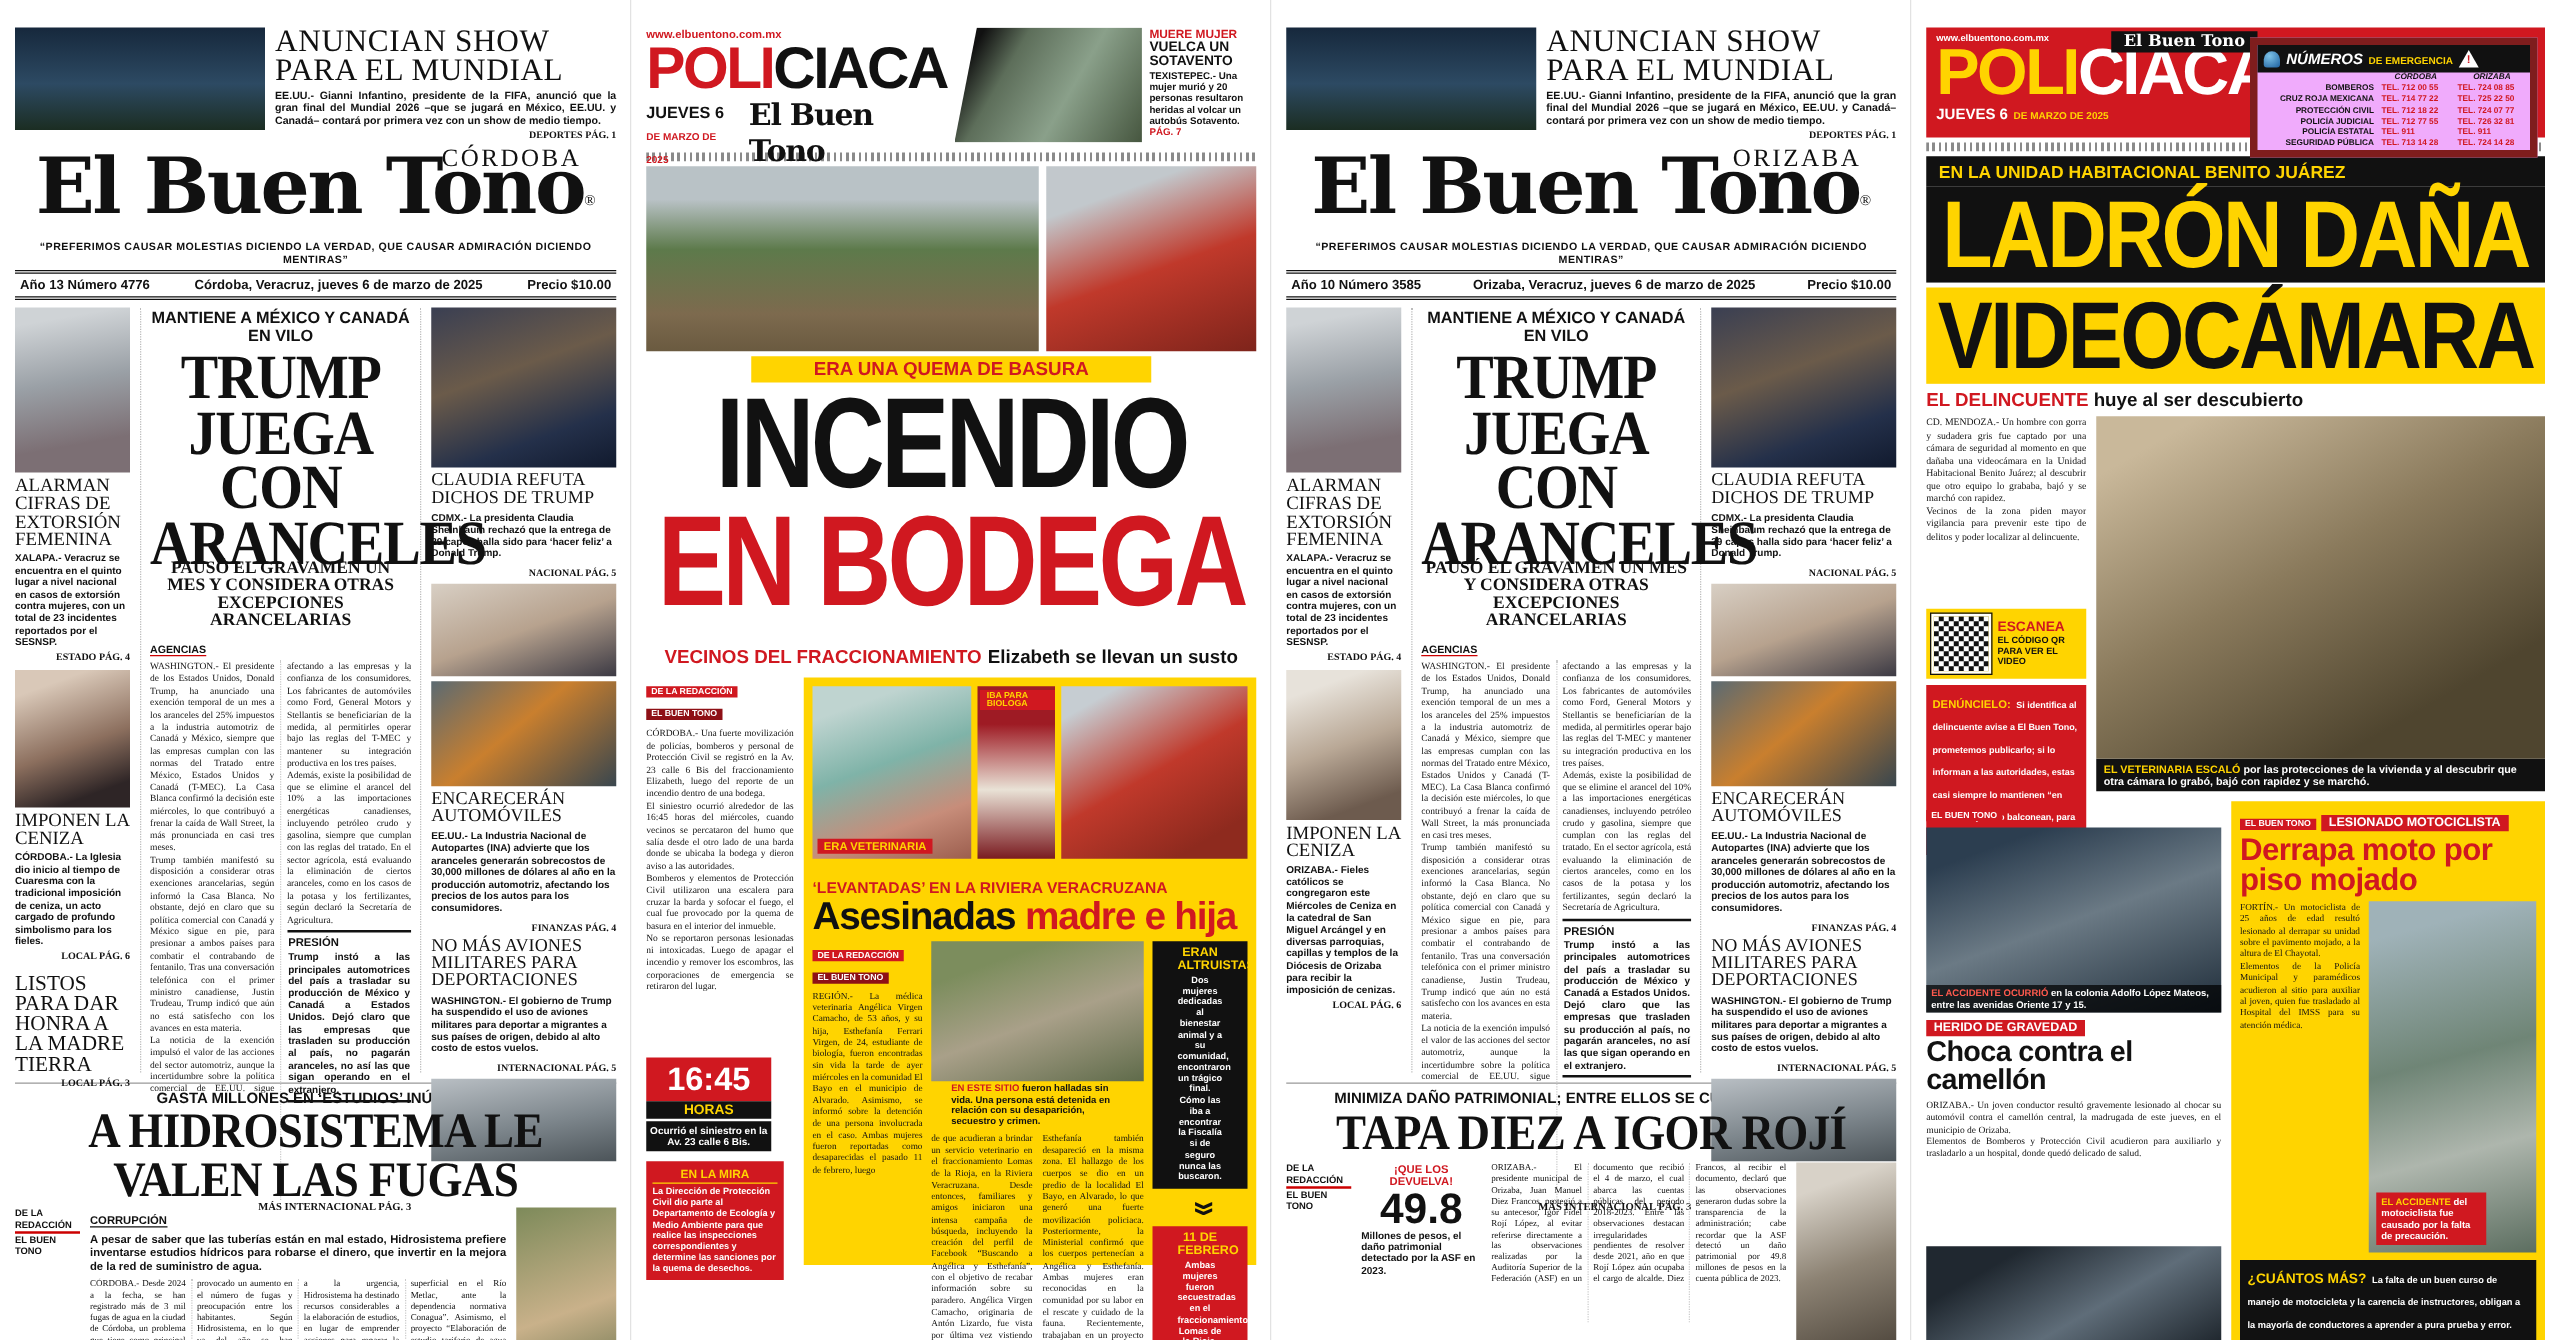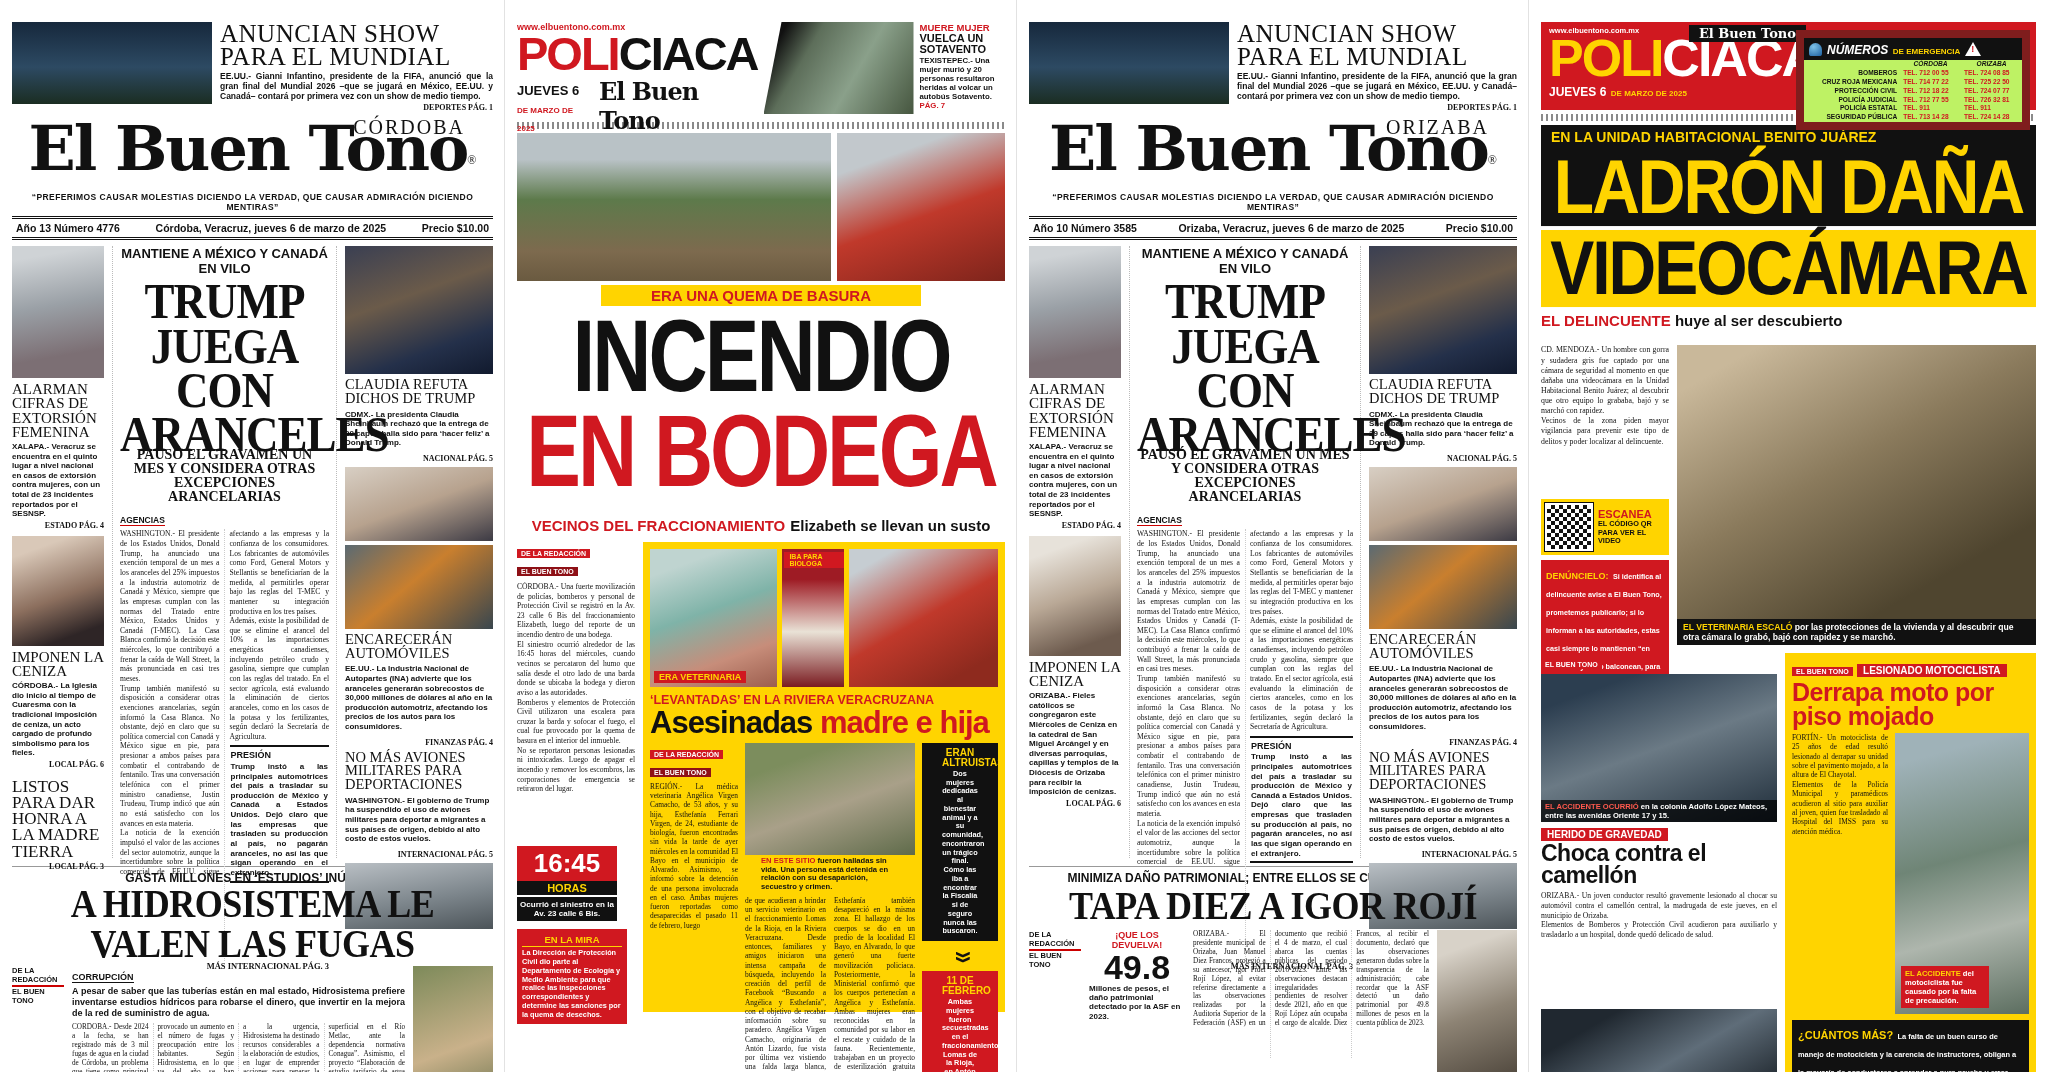--- a/index.html
+++ b/index.html
@@ -92,21 +92,21 @@
   .mira{background:#d01820;width:100px;padding:5px;margin-top:8px}
   .mira .t{color:#ffd400;font-weight:bold;font-size:9.5px;text-align:center;border-bottom:1px solid #ffd400;padding-bottom:1px}
   .mira .x{color:#fff;font-weight:bold;font-size:7.3px;line-height:1.2;margin-top:2px}
   .ypanel{flex:1;background:#ffd400;padding:7px;min-width:0}
   .vetrow{display:flex;gap:5px;height:138px}
   .ph.vet{flex:1.2;background:linear-gradient(160deg,#bfd4d0 15%,#7fb3a8 45%,#c78d7a 75%,#9c5e4e)}
   .ph.poster{width:62px;background:linear-gradient(180deg,#9e1b24 22%,#e9e2d6 60%,#7a1b20)}
   .ph.dress{flex:1.4;background:linear-gradient(150deg,#c6cdd2 12%,#c0392b 50%,#8e2a1e 85%)}
   .band{position:absolute;left:4px;bottom:4px;background:#d01820;color:#ffd400;font-weight:bold;font-size:9px;padding:1px 5px}
   .band.top{top:3px;bottom:auto}
-  .ykick{color:#d01820;font-weight:bold;font-size:12.5px;margin-top:6px}
+  .ykick{color:#d01820;font-weight:bold;font-size:12.5px;margin-top:16px}
   .yhead{font-weight:bold;font-size:31px;letter-spacing:-1px;line-height:1}
   .yhead .hb{color:#d01820}
   .yrow{display:flex;gap:7px;margin-top:5px}
   .ycol1{width:88px;flex:none}
   .ybody{font-size:7.4px;line-height:1.25;text-align:justify;margin-top:3px}
   .ymid{flex:1;min-width:0}
   .ph.house{width:100%;height:112px;background:linear-gradient(160deg,#7c8d5d 20%,#a9a089 55%,#5f6b4a)}
   .ycap{font-weight:bold;font-size:7.6px;line-height:1.15;margin:2px 16px 4px}
   .ycap .cl{color:#d01820}
   .ycols{columns:2;column-gap:8px;font-size:7.4px;line-height:1.25;text-align:justify;height:196px;overflow:hidden}
@@ -117,36 +117,36 @@
   .bx .x{color:#fff;font-weight:bold;font-size:7.3px;line-height:1.2;margin-top:2px}
   .chev{color:#111;font-size:22px;font-weight:bold;text-align:center;line-height:.6;letter-spacing:-2px;transform:rotate(90deg) scaleY(1.6);height:20px}
   
   .redhead{background:#d01820;padding:4px 8px;position:relative;height:88px;box-sizing:border-box}
   .blackpill{position:absolute;top:3px;right:230px;background:#111;color:#fff;padding:1px 10px;font-family:"DejaVu Serif",serif;font-weight:bold;font-size:13px}
   .urlw{color:#fff;font-size:7.5px;font-weight:bold}
   .brand2{font-weight:bold;font-size:52px;letter-spacing:-2px;line-height:.9}
   .brand2 .a{color:#ffd400}.brand2 .b{color:#fff}
   .d1w{color:#fff;font-weight:bold;font-size:12px;line-height:1}
   .d2y{color:#ffd400;font-weight:bold;font-size:8px}
-  .embox{position:absolute;top:8px;right:6px;width:218px;background:#bef264;border:8px solid #7f1d1d}
+  .embox{position:absolute;top:8px;right:6px;width:218px;background:#f0abfc;border:6px solid #7f1d1d}
   .emhead{background:#111;display:flex;align-items:center;gap:5px;padding:2px 5px}
   .emhead .e1{color:#fff;font-weight:bold;font-style:italic;font-size:12px;line-height:1}
   .emhead .e2{color:#ffd400;font-weight:bold;font-size:8px}
   .warn{width:0;height:0;border-left:8px solid transparent;border-right:8px solid transparent;border-bottom:14px solid #fff;position:relative}
   .warn:after{content:"!";position:absolute;left:-2px;top:2px;color:#d01820;font-weight:bold;font-size:9px;font-family:"Liberation Sans",sans-serif}
   .siren{width:13px;height:13px;border-radius:50% 50% 20% 20%;background:radial-gradient(circle at 35% 30%,#7ec3e8,#1c5f9e)}
   .emtable{width:100%;border-collapse:collapse;font-family:"Liberation Sans",sans-serif}
   .emtable td{font-size:6.6px;font-weight:bold;padding:0 3px;line-height:1.35}
   .emtable .lab{text-align:right;color:#111}
   .emtable .tel{color:#d01820}
   .emtable .hd{color:#111;font-style:italic;text-align:center}
   .kband4{background:#111;color:#ffd400;font-weight:bold;font-size:14px;padding:4px 10px;margin-top:4px}
   .lh1{background:#111;color:#ffd400;text-align:center;font-weight:bold;font-size:66px;letter-spacing:-2px;line-height:.95;transform:scaleY(1.15);transform-origin:top;padding:2px 0}
   .lh2{background:#ffd400;color:#111;text-align:center;font-weight:bold;font-size:66px;letter-spacing:-2px;line-height:.95;transform:scaleY(1.15);transform-origin:top;padding:2px 0;margin-top:14px}
-  .sub4{font-weight:bold;font-size:15px;margin:16px 0 16px}
+  .sub4{font-weight:bold;font-size:15px;margin:16px 0 4px}
   .sub4 .sa{color:#d01820}
   .p4main{display:flex;gap:8px;height:300px}
   .p4left{width:128px;flex:none}
   .p4body{font-size:7.8px;line-height:1.3;text-align:justify;white-space:pre-line;height:150px;overflow:hidden}
   .qrbox{background:#ffd400;padding:4px;display:flex;gap:5px;align-items:center;margin-top:4px}
   .qr{width:44px;height:44px;flex:none;background:repeating-conic-gradient(#111 0 25%,#fff 0 50%) 0 0/8px 8px;border:2px solid #fff;outline:1px solid #111}
   .qrbox .qa{color:#d01820;font-weight:bold;font-size:11px;line-height:1}
   .qrbox .qb{font-weight:bold;font-size:7.3px;line-height:1.15}
   .denuncia{background:#d01820;padding:5px;margin-top:5px}
   .denuncia .t{color:#ffd400;font-weight:bold;font-size:9px}

